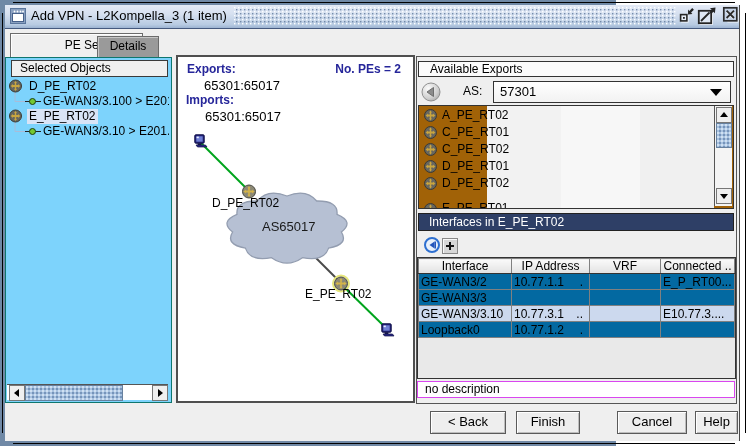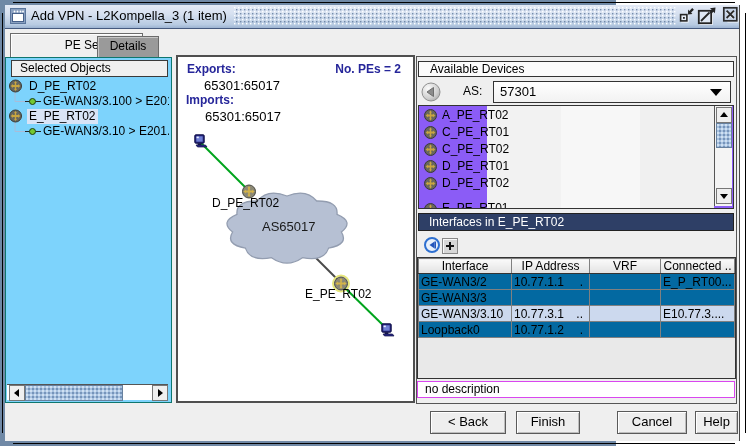--- a/index.html
+++ b/index.html
@@ -24,21 +24,21 @@
 #hscroll{position:absolute;left:1px;top:326px;width:161px;height:15px;background:#fff;border-top:1px solid #555;}
 
 #mpanel{position:absolute;left:171px;top:50px;width:235px;height:344px;background:#fff;border:2px solid #4f4f4f;}
 .navy{color:#26269a;font-weight:bold;font-size:12px;position:absolute;}
 .blk13{color:#000;font-size:13px;position:absolute;}
 
 #rpanel{position:absolute;left:411px;top:51px;width:319px;height:346px;background:#efefef;border:1px solid #555;}
 #avhead{position:absolute;left:1px;top:4px;width:303px;height:14px;background:#fbfbfb;border:1px solid #333;font-size:12px;line-height:14px;padding-left:11px;}
 #combo{position:absolute;left:76px;top:24px;width:230px;height:20px;background:linear-gradient(#fff,#f2f2f2);border:1px solid #333;font-size:13px;line-height:20px;padding-left:6px;}
 #aslabel{position:absolute;left:46px;top:27px;font-size:12px;}
-#devlist{position:absolute;left:1px;top:48px;width:314px;height:102px;background:#8b5cf6;border:1px solid #333;overflow:hidden;}
+#devlist{position:absolute;left:1px;top:48px;width:314px;height:102px;background:#a16207;border:1px solid #333;overflow:hidden;}
 .lrow{position:absolute;left:0;width:100%;height:17px;line-height:17px;font-size:12px;white-space:nowrap;}
 #vscroll{position:absolute;right:1px;top:0px;width:17px;height:100px;background:#f4f4f4;border-left:1px solid #555;}
 #ifhead{position:absolute;left:1px;top:156px;width:304px;height:16px;background:#2e3f66;border:1px solid #222;color:#fff;font-size:12px;line-height:16px;padding-left:10px;}
 #iftools{position:absolute;left:1px;top:178px;width:315px;height:22px;}
 #iftable{position:absolute;left:0px;top:200px;width:317px;height:120px;background:#e9e9e9;border:1px solid #333;font-size:12px;}
 #nodesc{position:absolute;left:0px;top:324px;width:309px;height:15px;background:#fff;border:1px solid #d946ef;font-size:12px;line-height:15px;padding-left:7px;}
 
 table{border-collapse:collapse;width:316px;table-layout:fixed;}
 td,th{border:1px solid #808080;height:14px;padding:0 2px;font-weight:normal;overflow:hidden;white-space:nowrap;font-size:12px;}
 thead th{background:linear-gradient(#fafafa,#e2e2e2);border-bottom:1px solid #333;text-align:center;}
@@ -173,21 +173,21 @@
         <rect x="3.6" y="9.2" width="3.8" height="1.8" fill="#16164a"></rect>
         <path d="M2 11 L11.5 11 L13 13 L3.5 13 Z" fill="#2a2a86" stroke="#0e0e46" stroke-width="0.7"></path>
       </g>
       <text x="34" y="150" font-size="12" fill="#000" font-family="Liberation Sans">D_PE_RT02</text>
       <text x="127" y="241" font-size="12" fill="#000" font-family="Liberation Sans">E_PE_RT02</text>
       <text x="84" y="174" font-size="13" fill="#1a1a1a" font-family="Liberation Sans">AS65017</text>
     </svg>
   </div>
 
   <div id="rpanel">
-    <div id="avhead">Available Devices</div>
+    <div id="avhead">Available Exports</div>
     <svg style="position:absolute;left:4px;top:25px;" width="20" height="20" viewBox="0 0 20 20">
       <defs>
             <radialGradient id="ballg" cx="0.35" cy="0.3" r="0.9">
               <stop offset="0" stop-color="#fafafa"></stop>
               <stop offset="0.6" stop-color="#d0d0d0"></stop>
               <stop offset="1" stop-color="#9a9a9a"></stop>
             </radialGradient>
           </defs>
       <circle cx="10" cy="10" r="9" fill="url(#ballg)" stroke="#909090"></circle>
       <path d="M12.5 5.5 L6 10 L12.5 14.5 Z" fill="#8c8c8c" stroke="#6e6e6e"></path>

